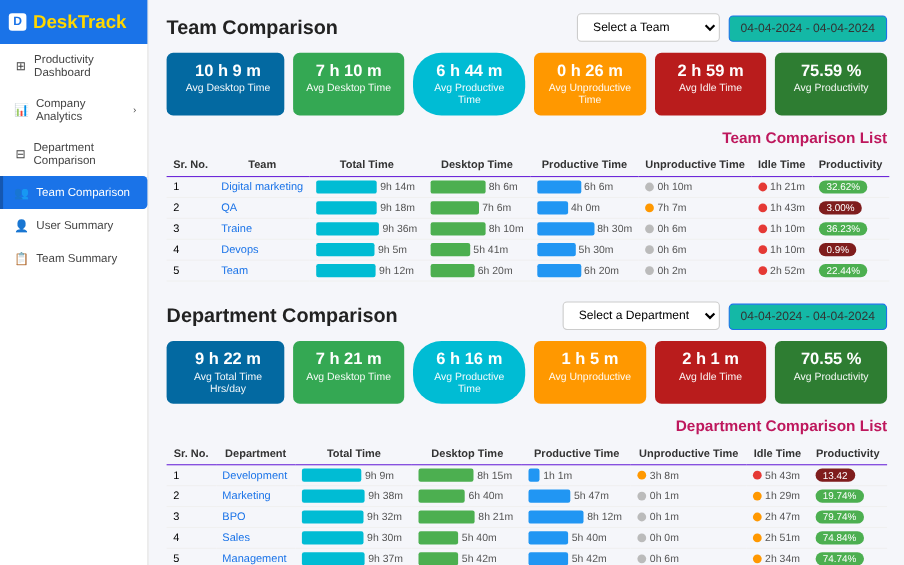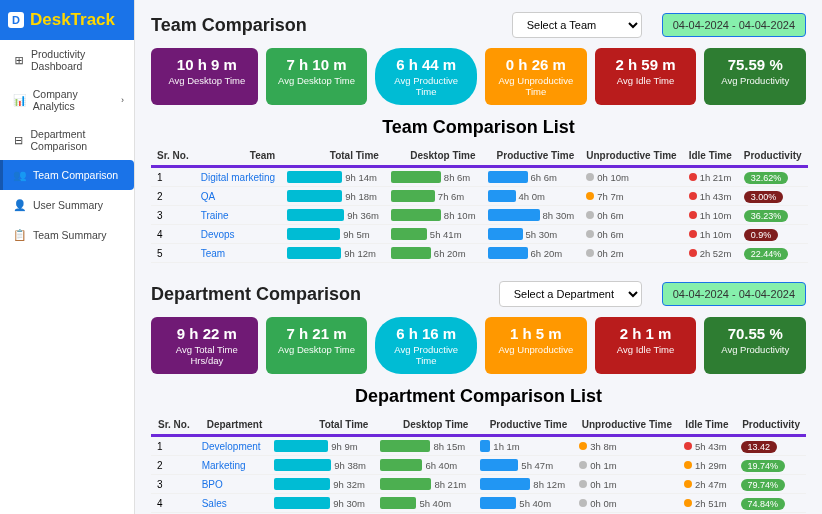--- a/index.html
+++ b/index.html
@@ -16,42 +16,42 @@
     .sidebar-item .arrow { margin-left: auto; font-size: 9px; }
 
     
     .main { flex: 1; overflow-y: auto; padding: 12px 16px; }
 
     
     .section { margin-bottom: 18px; }
     .section-header { display: flex; align-items: center; justify-content: space-between; margin-bottom: 10px; }
     .section-title { font-size: 18px; font-weight: bold; color: #222; }
 
-    .header-controls { display: flex; gap: 20px; align-items: center; }
+    .header-controls { display: flex; gap: 8px; align-items: flex-end; }
     .dropdown-select { border: 1px solid #ccc; border-radius: 4px; padding: 5px 10px; font-size: 11px; background: #fff; cursor: pointer; min-width: 130px; }
-    .date-range { border: 1px solid #1a73e8; border-radius: 4px; padding: 5px 10px; font-size: 11px; background: #86efac; color: #333; }
+    .date-range { border: 1px solid #1a73e8; border-radius: 4px; padding: 5px 10px; font-size: 11px; background: #14b8a6; color: #333; }
 
     
     .stat-cards { display: flex; gap: 8px; margin-bottom: 12px; }
     .stat-card { flex: 1; border-radius: 6px; padding: 8px 10px; color: #fff; text-align: center; }
     .stat-card .value { font-size: 15px; font-weight: bold; }
     .stat-card .label { font-size: 9.5px; margin-top: 2px; opacity: 0.95; }
-    .stat-blue { background: #701a75; padding-left: 15px; }
+    .stat-blue { background: #0369a1; padding-left: 15px; }
     .stat-green { background: #34a853; }
     .stat-teal { background: #00bcd4; border-radius: 26px; }
     .stat-orange { background: #ff9800; }
     .stat-red { background: #b91c1c; }
     .stat-dark-green { background: #2e7d32; }
 
     
-    .list-title { text-align: center; color: #000000; font-size: 18px; font-weight: bold; margin-bottom: 8px; }
+    .list-title { text-align: right; color: #be185d; font-size: 14px; font-weight: bold; margin-bottom: 8px; }
 
     
     .data-table { width: 100%; border-collapse: collapse; font-size: 10px; }
-    .data-table th { text-align: right; padding: 4px 6px; color: #333; font-weight: bold; border-bottom: 3px solid #6d28d9; white-space: nowrap; }
+    .data-table th { text-align: center; padding: 4px 6px; color: #333; font-weight: bold; border-bottom: 1px solid #6d28d9; white-space: nowrap; }
     .data-table td { padding: 3px 6px; border-bottom: 1px solid #f0f0f0; vertical-align: middle; white-space: nowrap; }
 
     .link-cell { color: #1a73e8; cursor: pointer; }
     .mini-bar { height: 12px; border-radius: 2px; display: inline-block; }
     .mini-bar-cyan { background: #00bcd4; }
     .mini-bar-green { background: #4caf50; }
     .mini-bar-blue { background: #2196f3; }
 
     .badge-green { background: #4caf50; color: #fff; border-radius: 8px; padding: 1px 7px; font-size: 9px; }
     .badge-gray { background: #7f1d1d; color: #fff; border-radius: 8px; padding: 1px 7px; font-size: 9px; margin-top: 40px; }

